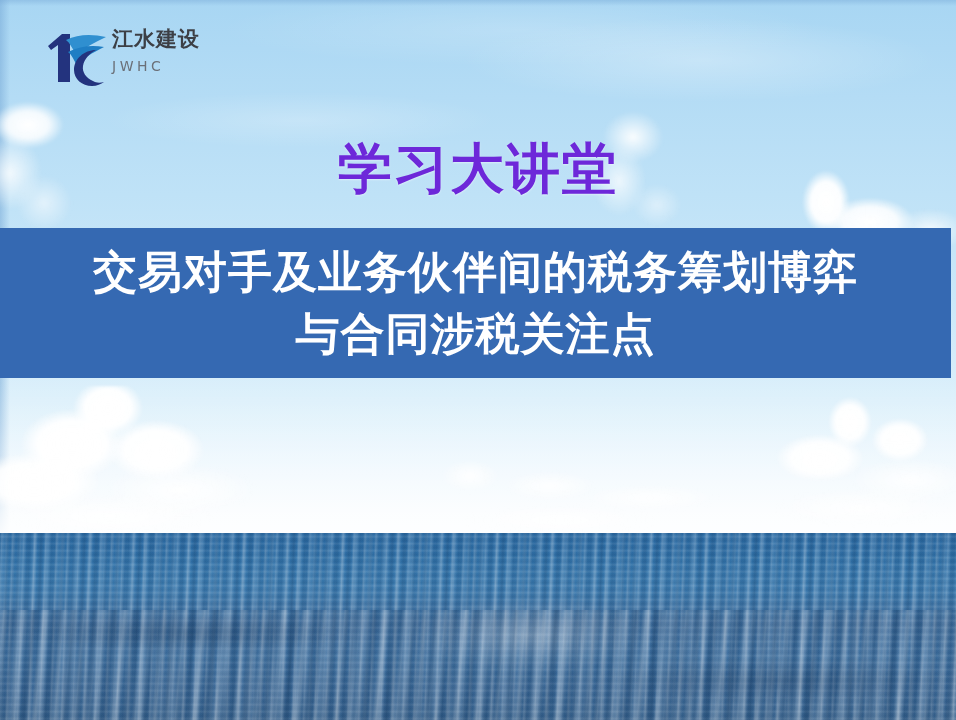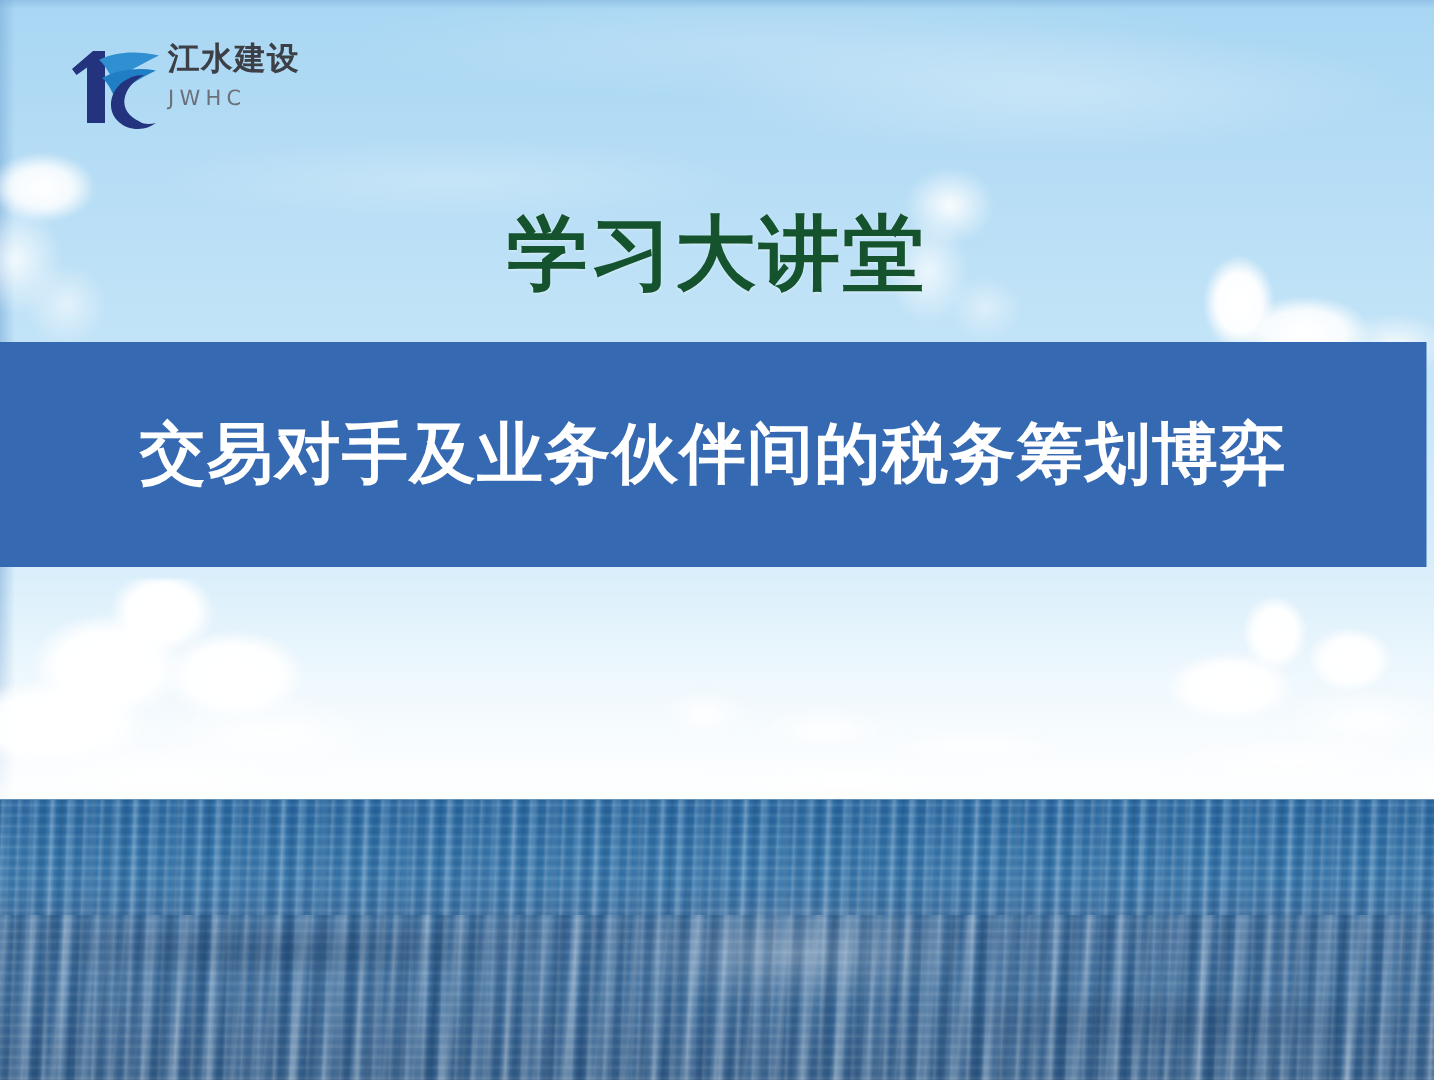--- a/index.html
+++ b/index.html
@@ -288,21 +288,21 @@
 
   
   .main-title {
     position: absolute;
     left: 0; top: 137px;
     width: 956px;
     text-align: center;
     font-family: "DejaVu Sans", "Liberation Sans", sans-serif;
     font-size: 54px;
     font-weight: 700;
-    color: #14532d;
+    color: #6d28d9;
     letter-spacing: 2px;
     line-height: 64px;
     text-shadow: 0 1px 2px rgba(255,255,255,.45);
   }
 
   
   .banner {
     position: absolute;
     left: 0; top: 228px;
     width: 951px;
@@ -368,15 +368,16 @@
     <div class="logo-text">
       <div class="logo-cn">江水建设</div>
       <div class="logo-en">JWHC</div>
     </div>
   </div>
 
   <div class="main-title">学习大讲堂</div>
 
   <div class="banner">
     <div class="banner-line">交易对手及业务伙伴间的税务筹划博弈</div>
+    <div class="banner-line">与合同涉税关注点</div>
   </div>
 
 </div>
 
 </body></html>

